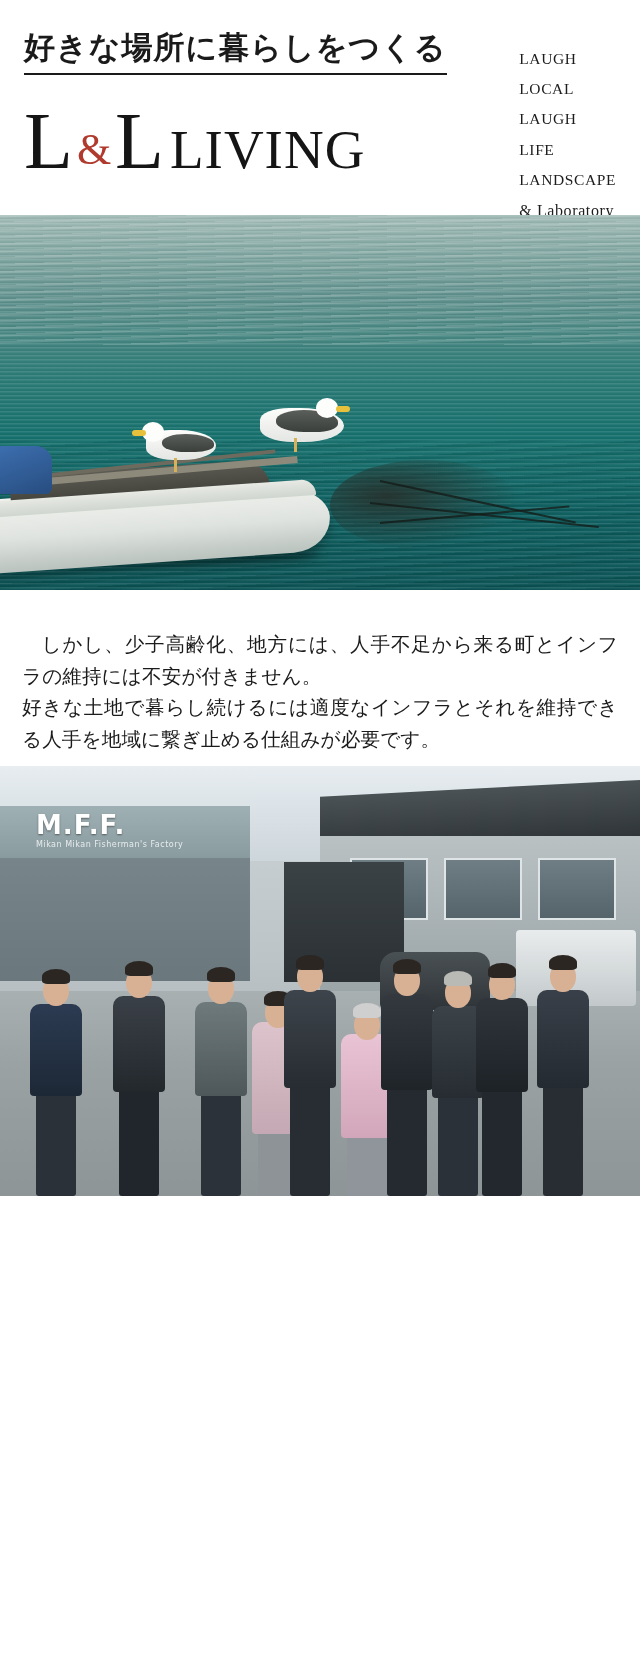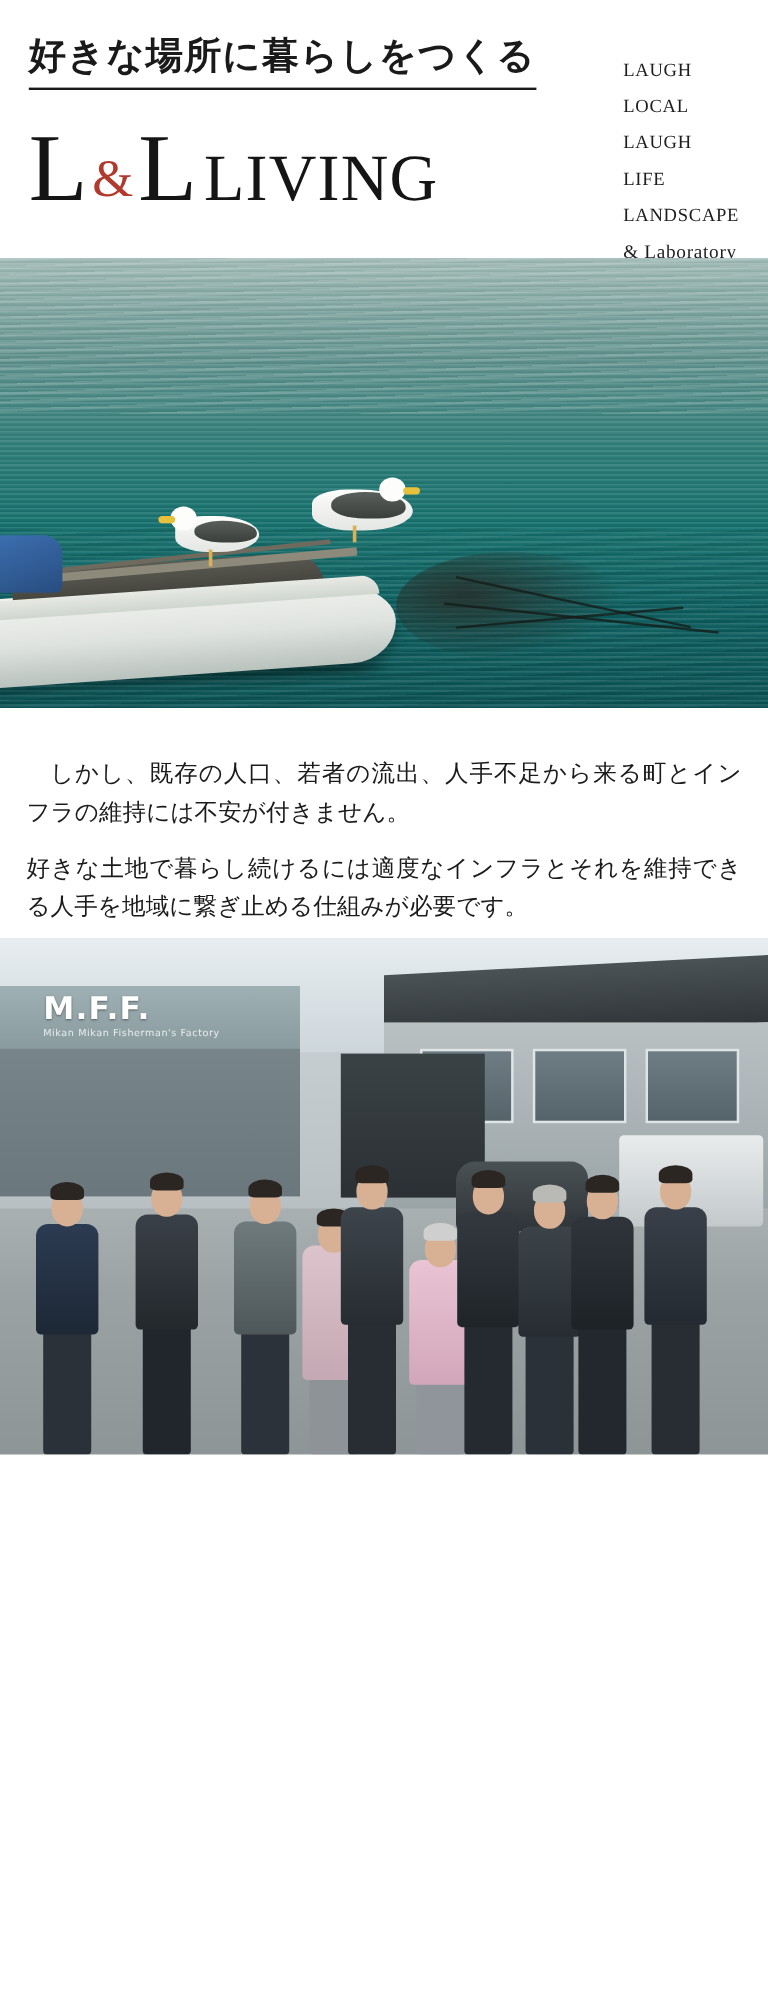--- a/index.html
+++ b/index.html
@@ -249,21 +249,21 @@
   }
   .content p {
     font-family: "DejaVu Serif", "Liberation Serif", serif;
     font-size: 19.6px;
     line-height: 1.62;
     color: #1b1b1b;
     letter-spacing: 0.1px;
     text-align: justify;
   }
   .content p.indent { text-indent: 1em; }
-  .content p + p { margin-top: 16px; }
+  .content p + p { margin-top: 0; }
   .content p.gap { margin-top: 17px; }
 
   
   .photo {
     position: relative;
     width: 640px;
     height: 430px;
     overflow: hidden;
     background: linear-gradient(180deg,#cfd6d9 0%,#bcc4c8 45%,#9aa1a4 100%);
   }
@@ -413,21 +413,21 @@
     <div class="gull" style="left:250px; bottom:140px; width:110px; height:64px;">
       <div class="body" style="left:10px; bottom:8px; width:84px; height:34px;"></div>
       <div class="wing" style="left:26px; bottom:18px; width:62px; height:22px;"></div>
       <div class="head" style="left:66px; bottom:32px;"></div>
       <div class="beak" style="left:86px; bottom:38px;"></div>
       <div class="legs" style="left:44px; bottom:-2px;"></div>
     </div>
   </div>
 
   <div class="content">
-    <p class="indent gap">しかし、既存の人口、若者の流出、人手不足から来る町とインフラの維持には不安が付きません。</p>
+    <p class="indent gap">しかし、少子高齢化、地方には、人手不足から来る町とインフラの維持には不安が付きません。</p>
     <p>好きな土地で暮らし続けるには適度なインフラとそれを維持できる人手を地域に繋ぎ止める仕組みが必要です。</p>
   </div>
 
   <div class="photo">
     <div class="sky"></div>
     <div class="roof"></div>
     <div class="bldg-right">
       <div class="window" style="left:30px; top:22px; width:78px; height:62px;"></div>
       <div class="window" style="left:124px; top:22px; width:78px; height:62px;"></div>
       <div class="window" style="left:218px; top:22px; width:78px; height:62px;"></div>

